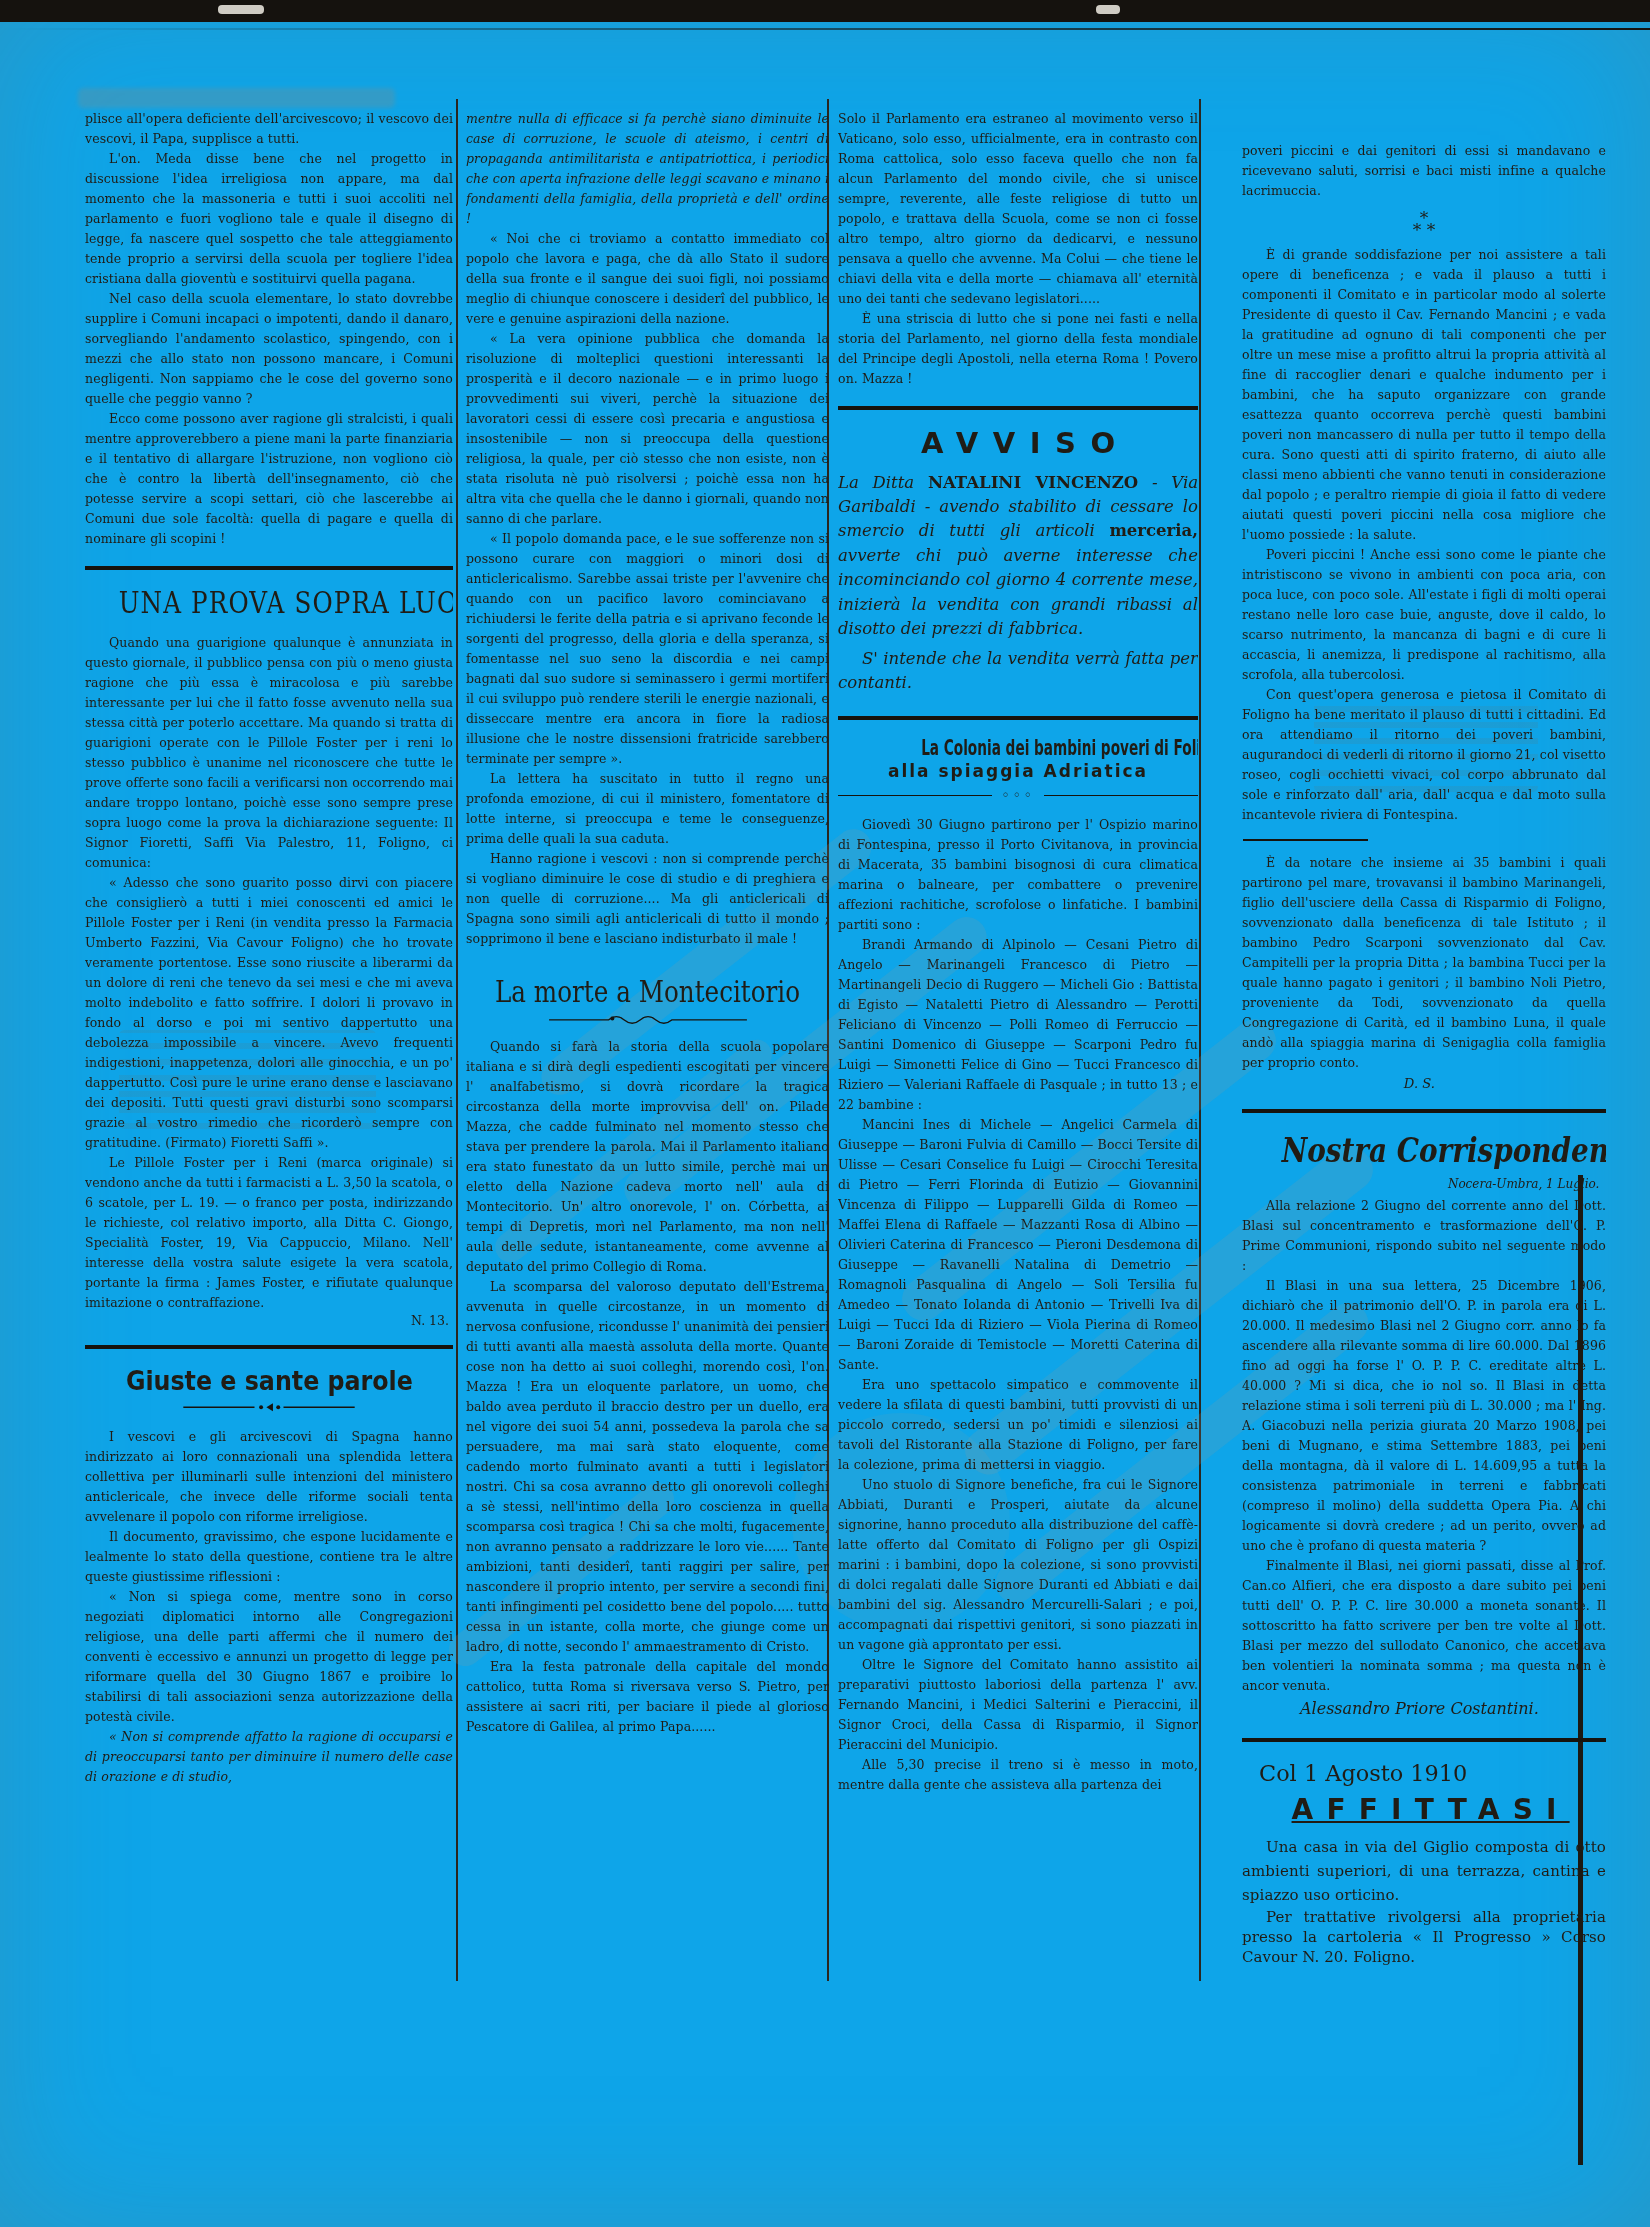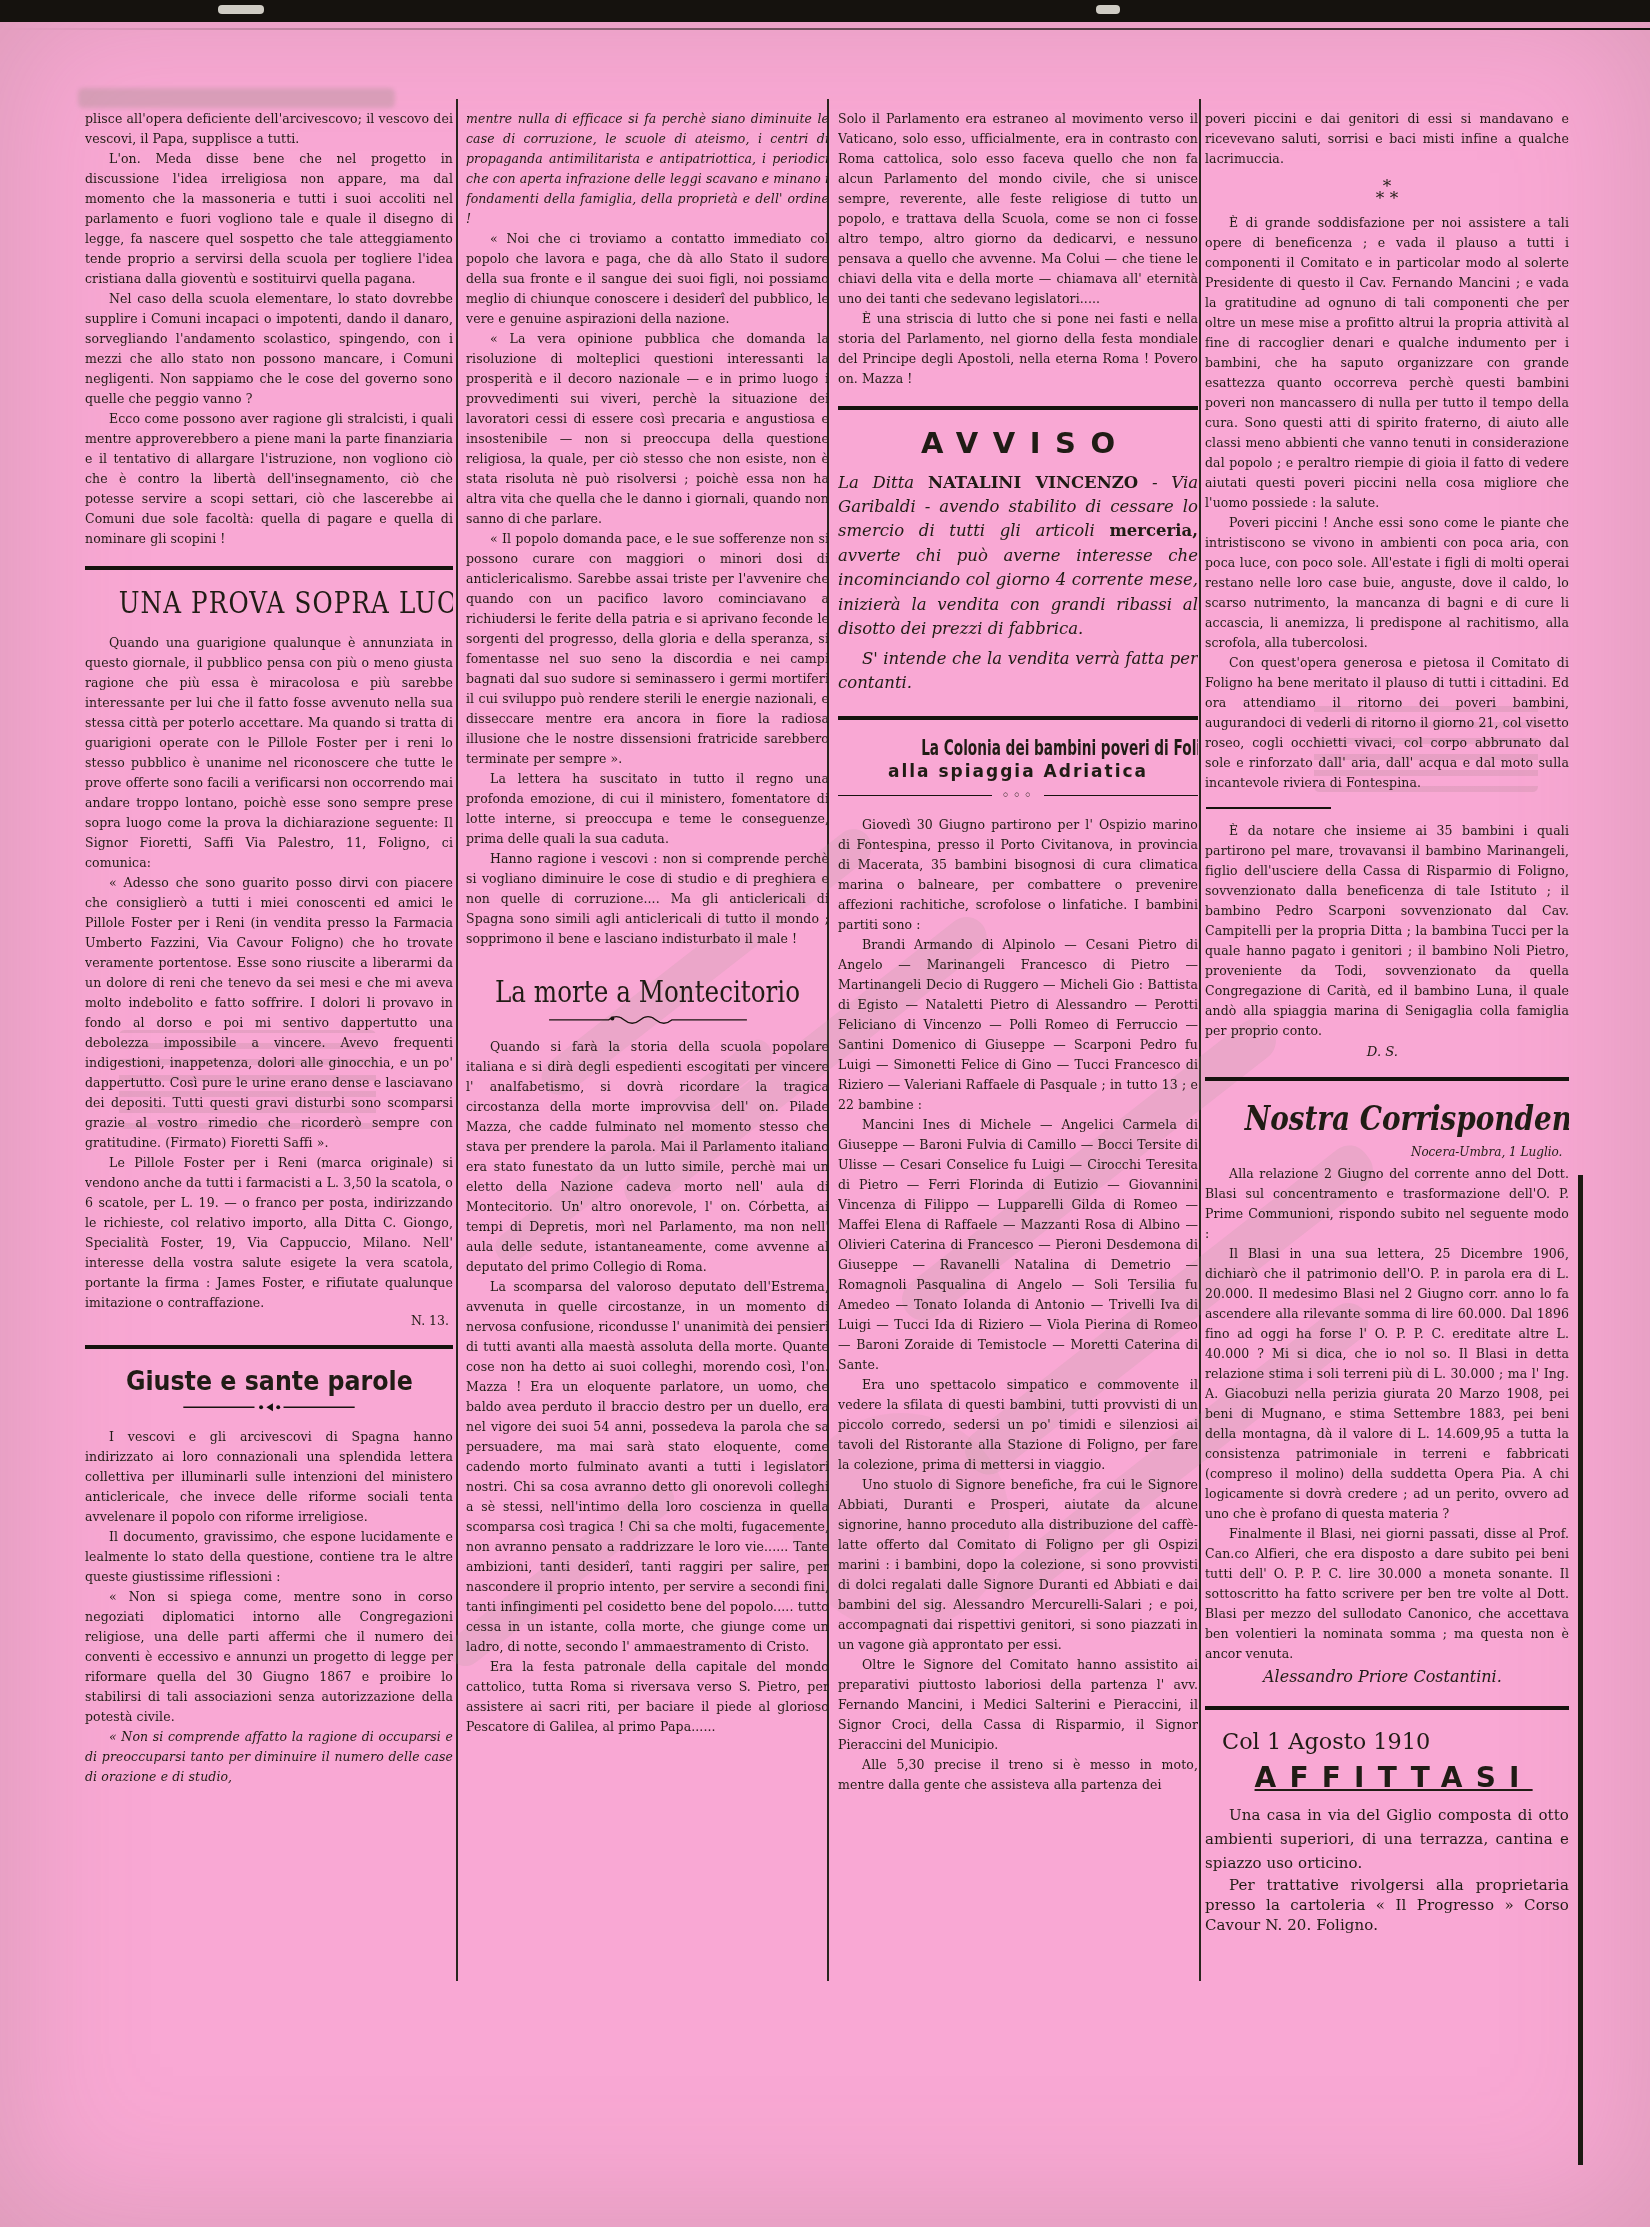--- a/index.html
+++ b/index.html
@@ -1,19 +1,19 @@
 <!DOCTYPE html>
 <html style="font-size:10.6px"><head>
 <meta charset="utf-8">
 <style>
   html,body{margin:0;padding:0;}
   body{background:#d8d4c9;}
   .page{
     position:relative; width:1650px; height:2227px;
-    background:#f9a8d4;
+    background:#0ea5e9;
     font-family:"DejaVu Serif", serif;
     color:#201c15; overflow:hidden;
     box-shadow:inset 0 0 145px rgba(120,110,90,.25);
   }
   
   .topbar{position:absolute;left:0;top:0;width:1650px;height:22.4px;background:#15120e;}
   .topbar .gap{position:absolute;top:5.3px;height:9.2px;background:rgba(240,237,228,.85);border-radius:4px;}
   .topline{position:absolute;left:0;top:28px;width:1650px;height:2px;
     background:linear-gradient(90deg, rgba(21,18,14,0) 0%, rgba(21,18,14,.55) 45%, #15120e 100%);}
   .smudge{position:absolute;background:#8f897b;opacity:.28;filter:blur(2px);border-radius:5.3px;}
@@ -23,21 +23,21 @@
   
   .stain{position:absolute;background:#a49e8d;opacity:.16;border-radius:20px;transform:rotate(-38deg);}
   .blob{position:absolute;background:#a49e8d;opacity:.10;border-radius:50%;}
   .ghost{position:absolute;opacity:.13;border-radius:5.3px;
     background:repeating-linear-gradient(0deg,#6e6858 0 6px, transparent 6px 16px);}
   
   .col{position:absolute;top:109px;height:1888px;overflow:hidden;}
   #col1{left:85px;width:368px;}
   #col2{left:466px;width:363px;}
   #col3{left:838px;width:360px;}
-  #col4{left:1205px;width:364px;}
+  #col4{left:1242px;width:364px;margin-top:32px;}
   p.body{font-size:12.5px;line-height:20px;text-align:justify;text-indent:24px;margin:0;letter-spacing:0.1px;}
   p.noind{text-indent:0;}
   .it{font-style:italic;}
   .hrule{height:4px;background:#16130e;border:none;margin:17px 0 16px 0;}
   .shortrule{width:125px;height:2px;background:#16130e;margin:14.5px 0 12px 1.3px;}
   .condense{display:inline-block;white-space:nowrap;transform-origin:center;}
   .center{text-align:center;}
   h2,h3{margin:0;font-weight:normal;}
   .t-prova{font-size:29px;letter-spacing:1.3px;margin:2.6px 0 13.2px;}
   .t-prova .condense{transform:scaleX(.85);}

